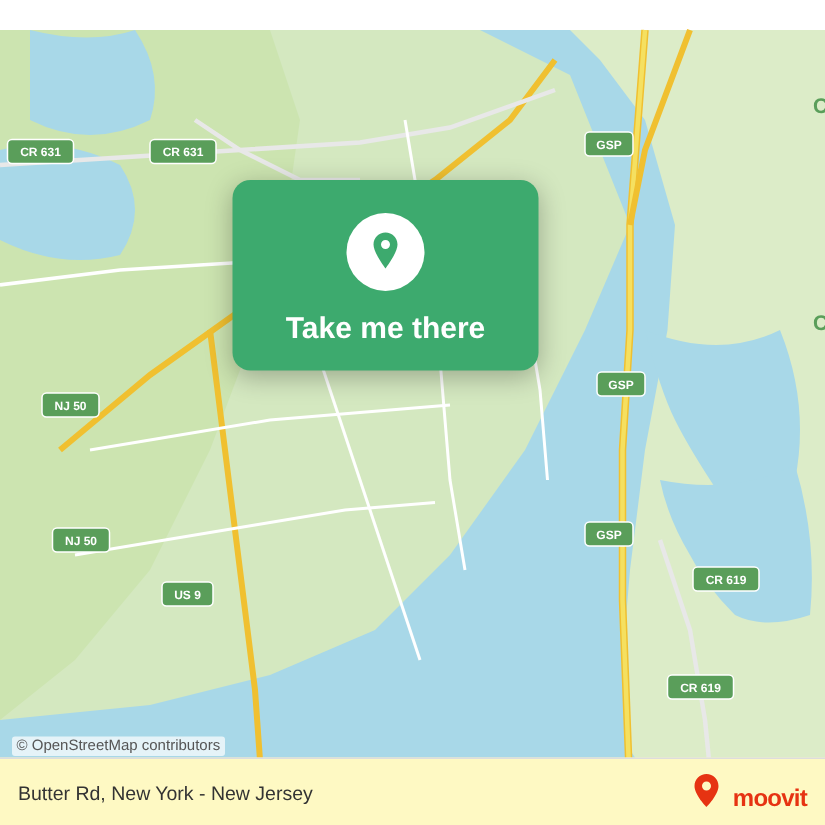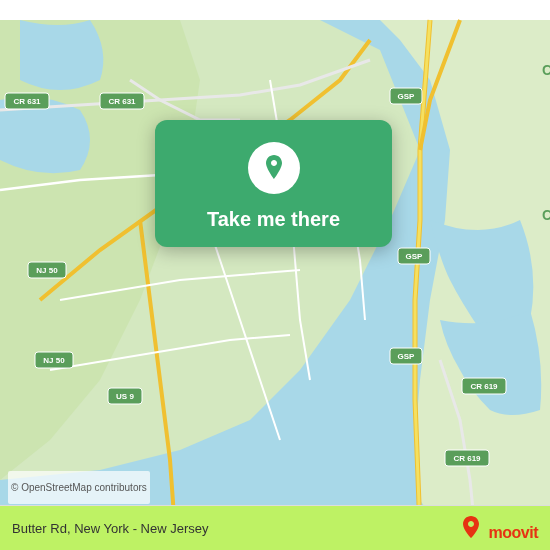--- a/index.html
+++ b/index.html
@@ -25,21 +25,21 @@
       position: absolute;
       top: 0;
       left: 0;
     }
 
     
     #action-card {
       position: absolute;
       top: 120px;
       left: 155px;
-      width: 237px;
+      width: 204px;
       background: #3daa6e;
       border-radius: 12px;
       display: flex;
       flex-direction: column;
       align-items: center;
       padding: 22px 20px 16px;
       box-shadow: 0 4px 18px rgba(0,0,0,0.28);
     }
 
     #pin-icon-wrapper {
@@ -64,21 +64,21 @@
       font-weight: 600;
       text-align: center;
     }
 
     
     #bottom-bar {
       position: absolute;
       bottom: 0;
       left: 0;
       width: 100%;
-      background: #bef264;
+      background: #fef9c3;
       padding: 8px 12px 8px 12px;
       display: flex;
       align-items: center;
       justify-content: space-between;
       border-top: 1px solid #ddd;
       z-index: 10;
     }
 
     #location-text {
       font-size: 13px;
@@ -104,21 +104,21 @@
       letter-spacing: -0.5px;
     }
 
     #copyright-text {
       position: absolute;
       bottom: 46px;
       left: 8px;
       font-size: 10px;
       color: #555;
       background: rgba(255,255,255,0.7);
-      padding: 11px 3px;
+      padding: 1px 3px;
       border-radius: 2px;
     }
   </style>
 </head>
 <body>
 
 <div id="map-container">
 
   <svg id="map-bg" viewBox="0 0 550 510" xmlns="http://www.w3.org/2000/svg">
 

